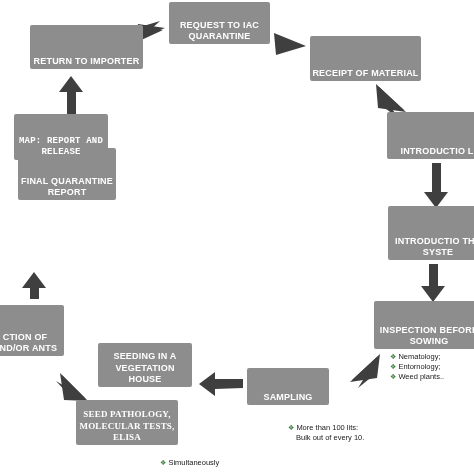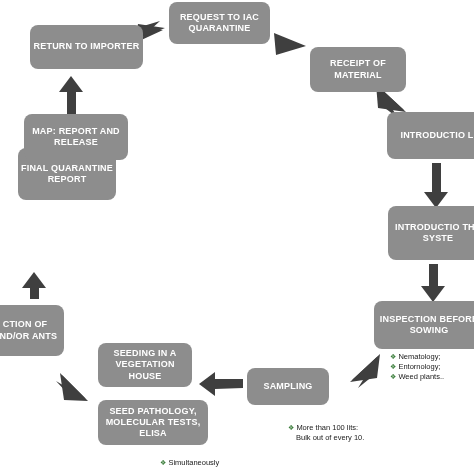--- a/index.html
+++ b/index.html
@@ -9,23 +9,23 @@
     font-family:"Liberation Sans", sans-serif;
     overflow:hidden;
     position:relative;
   }
   .canvas{position:absolute;left:0;top:0;width:474px;height:474px;}
 
   .node{
     position:absolute;
     background:#8d8d8d;
     color:#ffffff;
-    border-radius:8px;
+    border-radius:2px;
     display:flex;
-    align-items:center;
+    align-items:flex-end;
     justify-content:center;
     text-align:center;
     font-size:9px;
     font-weight:bold;
     line-height:1.25;
     letter-spacing:0.2px;
     padding:2px;
     box-sizing:border-box;
   }
   .note{
@@ -89,58 +89,58 @@
     <g>
       <polygon class="arr" points="137,42 163,30 140,27 160,21"></polygon>
       <polygon class="arr" points="135,40 165,28 138,24"></polygon>
     </g>
   </svg>
 
   <div class="node" style="left:169px;top:2px;width:101px;height:42px;">
     <span>REQUEST TO IAC QUARANTINE</span>
   </div>
 
-  <div class="node" style="left:310px;top:47px;width:96px;height:45px;">
+  <div class="node" style="left:310px;top:36px;width:111px;height:45px;">
     <span>RECEIPT OF MATERIAL</span>
   </div>
 
   <div class="node" style="left:387px;top:112px;width:100px;height:47px;">
     <span>INTRODUCTIO L</span>
   </div>
 
   <div class="node" style="left:388px;top:206px;width:100px;height:54px;">
     <span>INTRODUCTIO THE SYSTE</span>
   </div>
 
   <div class="node" style="left:374px;top:301px;width:110px;height:48px;">
     <span>INSPECTION BEFORE SOWING</span>
   </div>
 
   <div class="node" style="left:247px;top:368px;width:82px;height:37px;">
     <span>SAMPLING</span>
   </div>
 
-  <div class="node" style="left:98px;top:400px;width:110px;height:45px;">
+  <div class="node" style="left:76px;top:400px;width:102px;height:45px;font-family:Liberation Serif, serif;">
     <span>SEED PATHOLOGY, MOLECULAR TESTS, ELISA</span>
   </div>
 
   <div class="node" style="left:98px;top:343px;width:94px;height:44px;">
     <span>SEEDING IN A VEGETATION HOUSE</span>
   </div>
 
   <div class="node" style="left:-14px;top:305px;width:78px;height:51px;">
     <span>CTION OF AND/OR ANTS</span>
   </div>
 
 
   <div class="node" style="left:18px;top:148px;width:98px;height:52px;">
     <span>FINAL QUARANTINE REPORT</span>
   </div>
 
-  <div class="node" style="left:24px;top:114px;width:104px;height:46px;">
+  <div class="node" style="left:14px;top:114px;width:94px;height:46px;font-family:Liberation Mono, monospace;">
     <span>MAP: REPORT AND RELEASE</span>
   </div>
 
   <div class="node" style="left:30px;top:25px;width:113px;height:44px;">
     <span>RETURN TO IMPORTER</span>
   </div>
 
   <div class="note" style="left:390px;top:352px;width:90px;">
     <div><span class="bullet">❖</span> <span>Nematology;</span></div>
     <div><span class="bullet">❖</span> <span>Entornology;</span></div>

